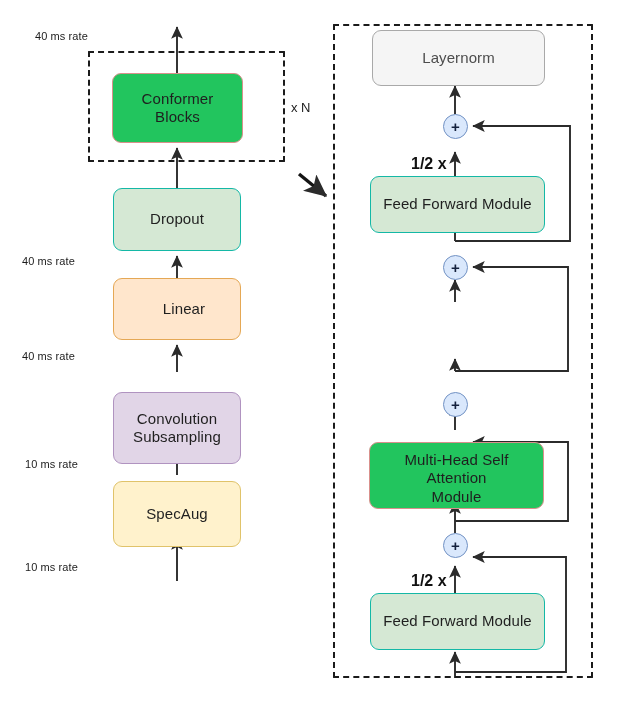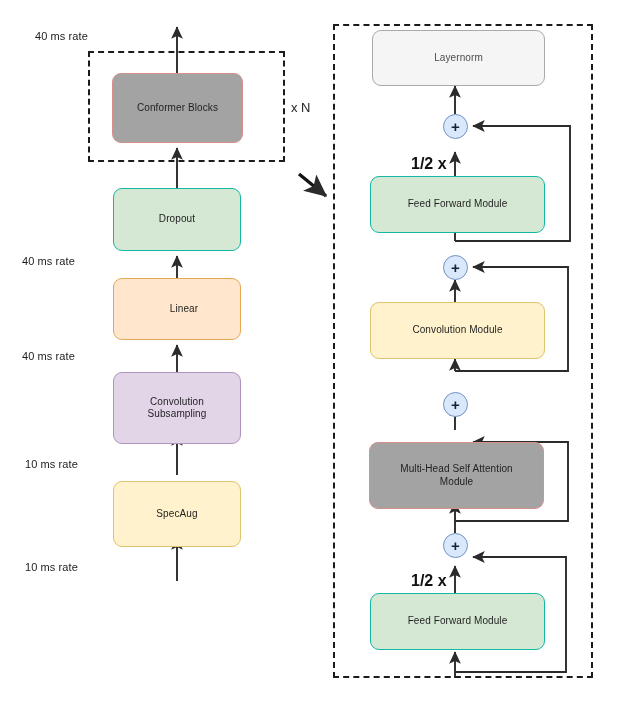--- a/index.html
+++ b/index.html
@@ -22,28 +22,28 @@
     pointer-events:none;
   }
   .node{
     position:absolute;
     box-sizing:border-box;
     border-radius:9px;
     display:flex;
     align-items:center;
     justify-content:center;
     text-align:center;
-    font-size:10px;
+    font-size:15px;
     color:#1f1f1f;
     line-height:1.22;
     letter-spacing:.1px;
     padding:2px 6px;
   }
   .node .lbl{display:block;}
-  .n-pink  {background:#a3a3a3;border:1px solid #d9908c;}
+  .n-pink  {background:#22c55e;border:1px solid #d9908c;justify-content:flex-end;}
   .n-green {background:#d5e8d4;border:1px solid #14b8a6;}
   .n-orange{background:#ffe6cc;border:1px solid #e5a855;}
   .n-purple{background:#e1d5e7;border:1px solid #b093c0;}
   .n-yellow{background:#fff2cc;border:1px solid #e0c36a;}
   .n-gray  {background:#f5f5f5;border:1px solid #a9a9a9;color:#4d4d4d;}
 
   .rate{
     position:absolute;
     font-size:11px;
     color:#1c1c1c;
@@ -142,21 +142,21 @@
   <div class="tag" style="left:250px;top:100px;">x N</div>
 
   <div class="node n-green" style="left:113px;top:188px;width:128px;height:63px;">
     <span class="lbl">Dropout</span>
   </div>
 
   <div class="node n-orange" style="left:113px;top:278px;width:128px;height:62px;padding-left:20px;">
     <span class="lbl">Linear</span>
   </div>
 
-  <div class="node n-purple" style="left:113px;top:372px;width:128px;height:72px;flex-direction:column;">
+  <div class="node n-purple" style="left:113px;top:392px;width:128px;height:72px;flex-direction:column;">
     <span class="lbl">Convolution</span>
     <span class="lbl">Subsampling</span>
   </div>
 
   <div class="node n-yellow" style="left:113px;top:481px;width:128px;height:66px;">
     <span class="lbl">SpecAug</span>
   </div>
 
   <div class="rate" style="left:35px;top:30px;">40 ms rate</div>
   <div class="rate" style="left:22px;top:255px;">40 ms rate</div>
@@ -177,23 +177,20 @@
   <div class="half" style="left:411px;top:155px;">1/2 x</div>
 
   <div class="node n-green" style="left:370px;top:176px;width:175px;height:57px;">
     <span class="lbl">Feed Forward Module</span>
   </div>
 
   <div class="plus" style="left:443px;top:255px;">
     <span>+</span>
   </div>
 
-  <div class="node n-yellow" style="left:370px;top:302px;width:175px;height:57px;">
-    <span class="lbl">Convolution Module</span>
-  </div>
 
   <div class="plus" style="left:443px;top:392px;">
     <span>+</span>
   </div>
 
   <div class="node n-pink" style="left:369px;top:430px;width:175px;height:67px;flex-direction:column;margin-top:12px;">
     <span class="lbl">Multi-Head Self Attention</span>
     <span class="lbl">Module</span>
   </div>
 

